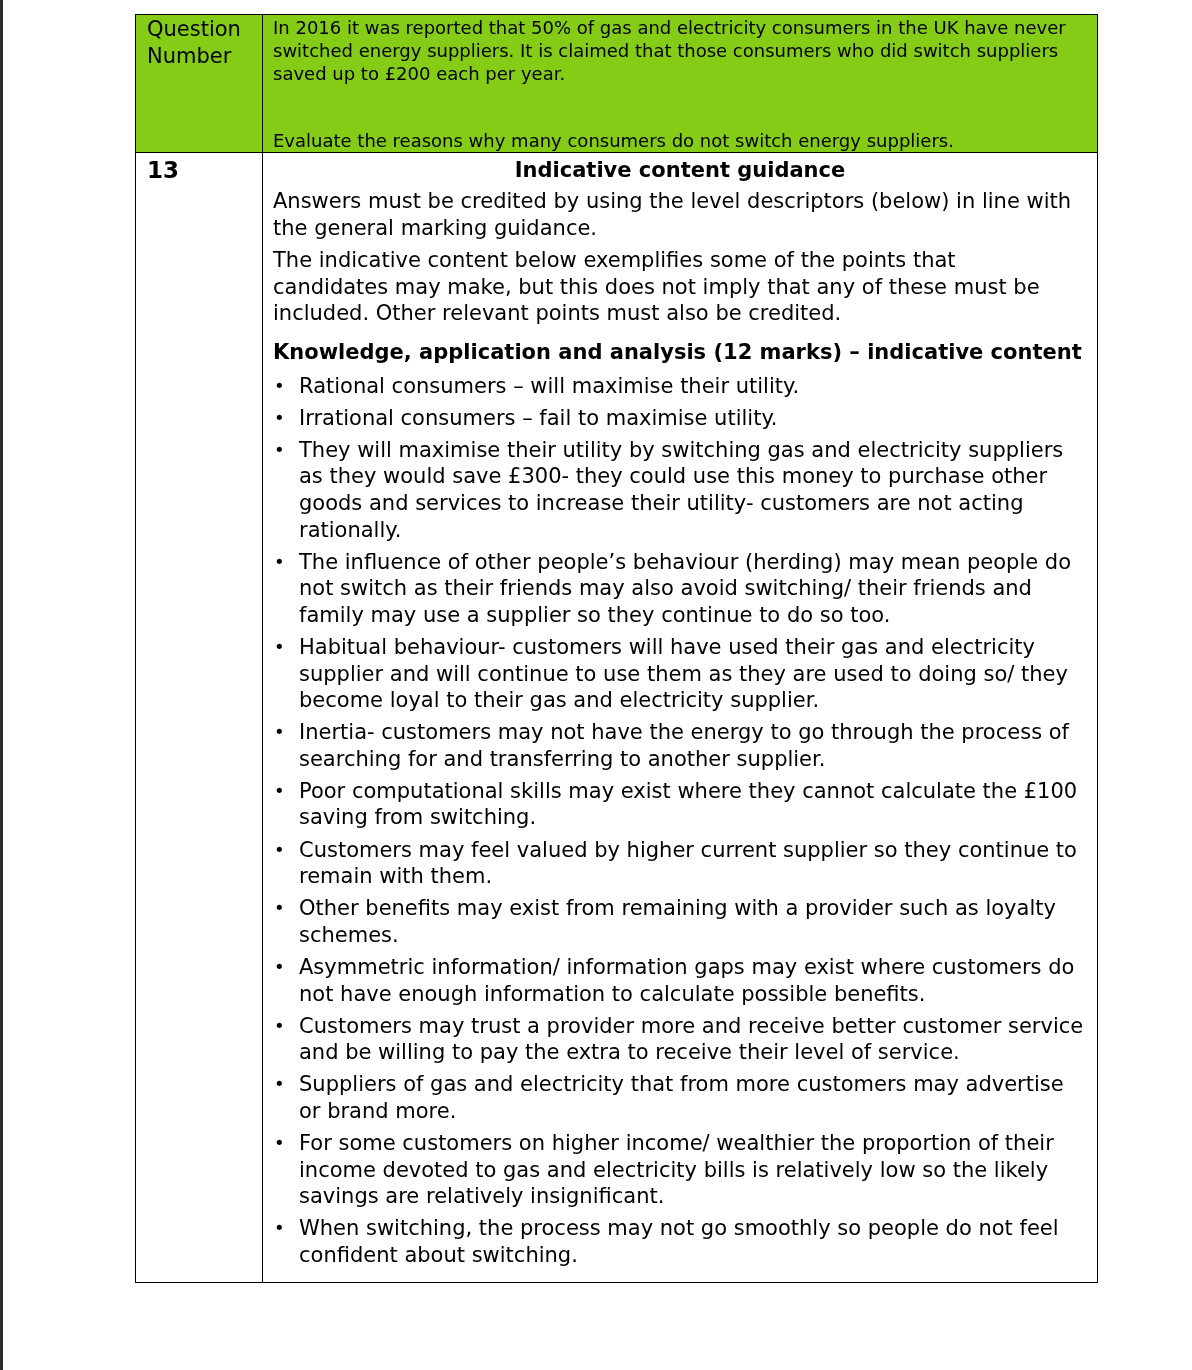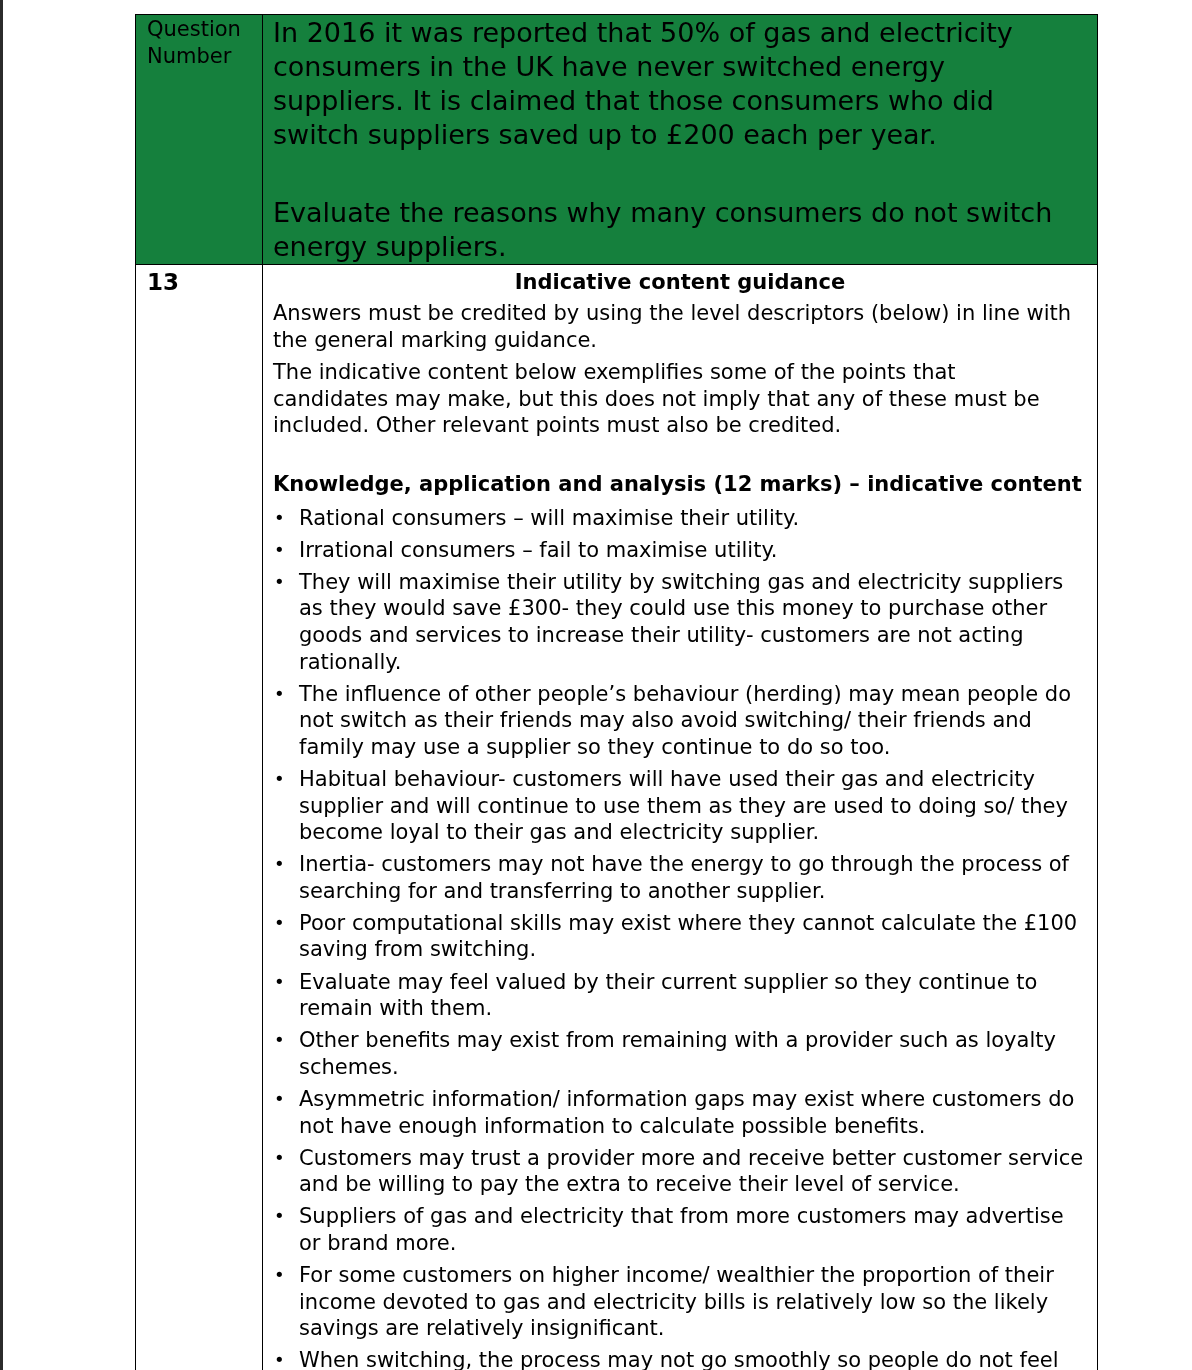--- a/index.html
+++ b/index.html
@@ -8,30 +8,30 @@
       font-family: "DejaVu Sans", sans-serif; color: #000;
     }
     .left-edge { position: absolute; left: 0; top: 0; width: 3px; height: 1370px; background: #2b2b2b; }
     table.ms {
       position: absolute; left: 135px; top: 14px; width: 962px;
       border-collapse: collapse; table-layout: fixed;
     }
     table.ms td { border: 1.5px solid #000; vertical-align: top; padding: 0; }
     col.c1 { width: 127px; }
     col.c2 { width: 835px; }
-    .hdr td { background: #15803d; }
+    .hdr td { background: #84cc16; }
     .qnum-label { font-size: 21px; line-height: 27px; padding: 1px 0 0 11px; }
-    .qtext { font-size: 27px; line-height: 34px; padding: 1px 16px 0 10px; }
+    .qtext { font-size: 18px; line-height: 23px; padding: 1px 16px 0 10px; }
     .qtext p { margin: 0; }
     .qtext p.gap { margin-top: 44px; }
     .num { font-weight: bold; font-size: 23px; padding: 4px 0 0 11px; }
     .content { padding: 4px 10px 8px 10px; font-size: 21px; line-height: 26.6px; }
     .content h2 { font-size: 21px; font-weight: bold; margin: 0 0 5px 0; line-height: 26px; text-align: center; }
     .content p { margin: 0 12px 6px 0; }
-    .content h3 { font-size: 21px; font-weight: bold; margin: 32px 0 7px 0; line-height: 26.6px; }
+    .content h3 { font-size: 21px; font-weight: bold; margin: 12px 0 7px 0; line-height: 26.6px; }
     ul.pts { list-style: none; margin: 0; padding: 0; }
     ul.pts li { position: relative; padding-left: 26px; margin-bottom: 5.5px; }
     ul.pts li .bullet { position: absolute; left: 1px; top: 0; font-size: 18px; }
   </style>
 </head>
 <body>
 
 <div class="left-edge"></div>
 
 <table class="ms">
@@ -62,21 +62,21 @@
         <p>The indicative content below exemplifies some of the points that candidates may make, but this does not imply that any of these must be included. Other relevant points must also be credited.</p>
         <h3>Knowledge, application and analysis (12 marks) – indicative content</h3>
         <ul class="pts" id="points">
               <li><span class="bullet">•</span><span>Rational consumers – will maximise their utility.</span></li>
               <li><span class="bullet">•</span><span>Irrational consumers – fail to maximise utility.</span></li>
               <li><span class="bullet">•</span><span>They will maximise their utility by switching gas and electricity suppliers as they would save £300- they could use this money to purchase other goods and services to increase their utility- customers are not acting rationally.</span></li>
               <li><span class="bullet">•</span><span>The influence of other people’s behaviour (herding) may mean people do not switch as their friends may also avoid switching/ their friends and family may use a supplier so they continue to do so too.</span></li>
               <li><span class="bullet">•</span><span>Habitual behaviour- customers will have used their gas and electricity supplier and will continue to use them as they are used to doing so/ they become loyal to their gas and electricity supplier.</span></li>
               <li><span class="bullet">•</span><span>Inertia- customers may not have the energy to go through the process of searching for and transferring to another supplier.</span></li>
               <li><span class="bullet">•</span><span>Poor computational skills may exist where they cannot calculate the £100 saving from switching.</span></li>
-              <li><span class="bullet">•</span><span>Evaluate may feel valued by their current supplier so they continue to remain with them.</span></li>
+              <li><span class="bullet">•</span><span>Customers may feel valued by higher current supplier so they continue to remain with them.</span></li>
               <li><span class="bullet">•</span><span>Other benefits may exist from remaining with a provider such as loyalty schemes.</span></li>
               <li><span class="bullet">•</span><span>Asymmetric information/ information gaps may exist where customers do not have enough information to calculate possible benefits.</span></li>
               <li><span class="bullet">•</span><span>Customers may trust a provider more and receive better customer service and be willing to pay the extra to receive their level of service.</span></li>
               <li><span class="bullet">•</span><span>Suppliers of gas and electricity that from more customers may advertise or brand more.</span></li>
               <li><span class="bullet">•</span><span>For some customers on higher income/ wealthier the proportion of their income devoted to gas and electricity bills is relatively low so the likely savings are relatively insignificant.</span></li>
               <li><span class="bullet">•</span><span>When switching, the process may not go smoothly so people do not feel confident about switching.</span></li>
             </ul>
       </div>
     </td>
   </tr>

